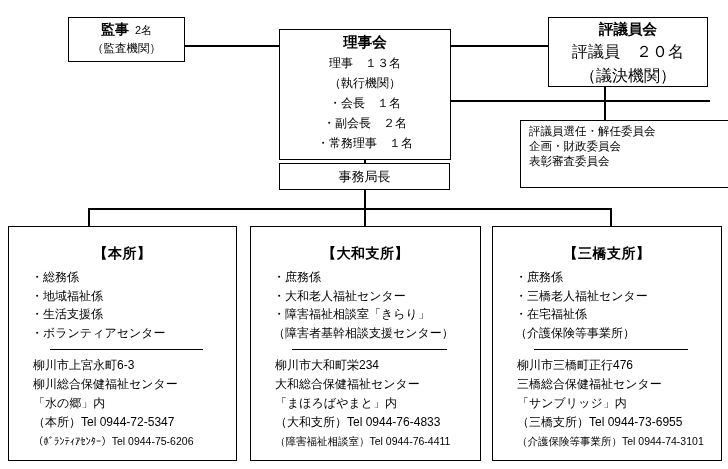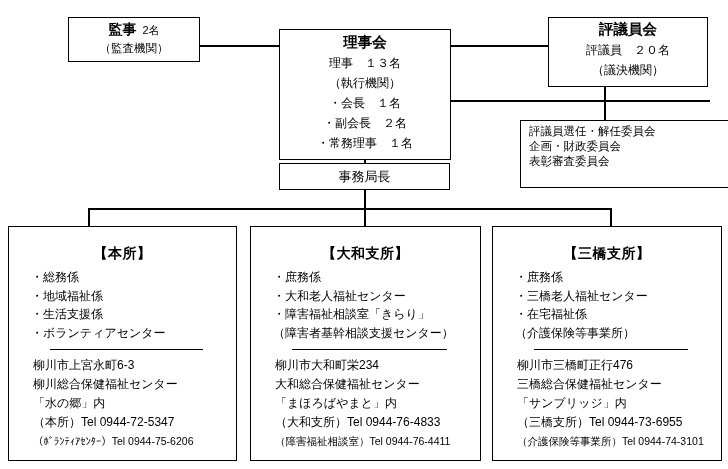--- a/index.html
+++ b/index.html
@@ -27,35 +27,35 @@
   }
   .line {
     position: absolute;
     background: #000000;
     z-index: 1;
   }
   .h-line { height: 1.5px; }
   .v-line { width: 1.5px; }
 
   
-  #box-kanji { left: 68px; top: 17px; width: 132px; height: 45px; }
+  #box-kanji { left: 68px; top: 17px; width: 117px; height: 45px; }
   #box-kanji .l1 { font-size: 14px; font-weight: bold; text-align: center; margin-top: 3px; }
   #box-kanji .l1 .count { font-size: 11px; font-weight: normal; padding-left: 6px; }
   #box-kanji .l2 { font-size: 11.5px; text-align: center; margin-top: 2px; }
 
   
   #box-board { left: 279px; top: 29px; width: 172px; height: 131px; }
   #box-board .hd { font-size: 14.5px; font-weight: bold; text-align: center; margin-top: 3px; }
   #box-board .rw { font-size: 12px; text-align: center; margin-top: 3px; }
   #box-board .rwl { font-size: 12px; text-align: center; margin-top: 3px; }
 
   
   #box-council { left: 548px; top: 17px; width: 160px; height: 70px; }
   #box-council .hd { font-size: 14.5px; font-weight: bold; text-align: center; margin-top: 2px; }
-  #box-council .rw { font-size: 12px; text-align: center; margin-top: 3px; }
+  #box-council .rw { font-size: 16px; text-align: center; margin-top: 3px; }
 
   
   #box-committees { left: 520px; top: 120px; width: 214px; height: 68px; padding: 3px 0 0 8px; }
   #box-committees .rw { font-size: 11.5px; line-height: 15px; }
 
   
   #box-director { left: 279px; top: 163px; width: 171px; height: 27px; }
   #box-director .hd { font-size: 13px; text-align: center; margin-top: 4px; }
 
   

